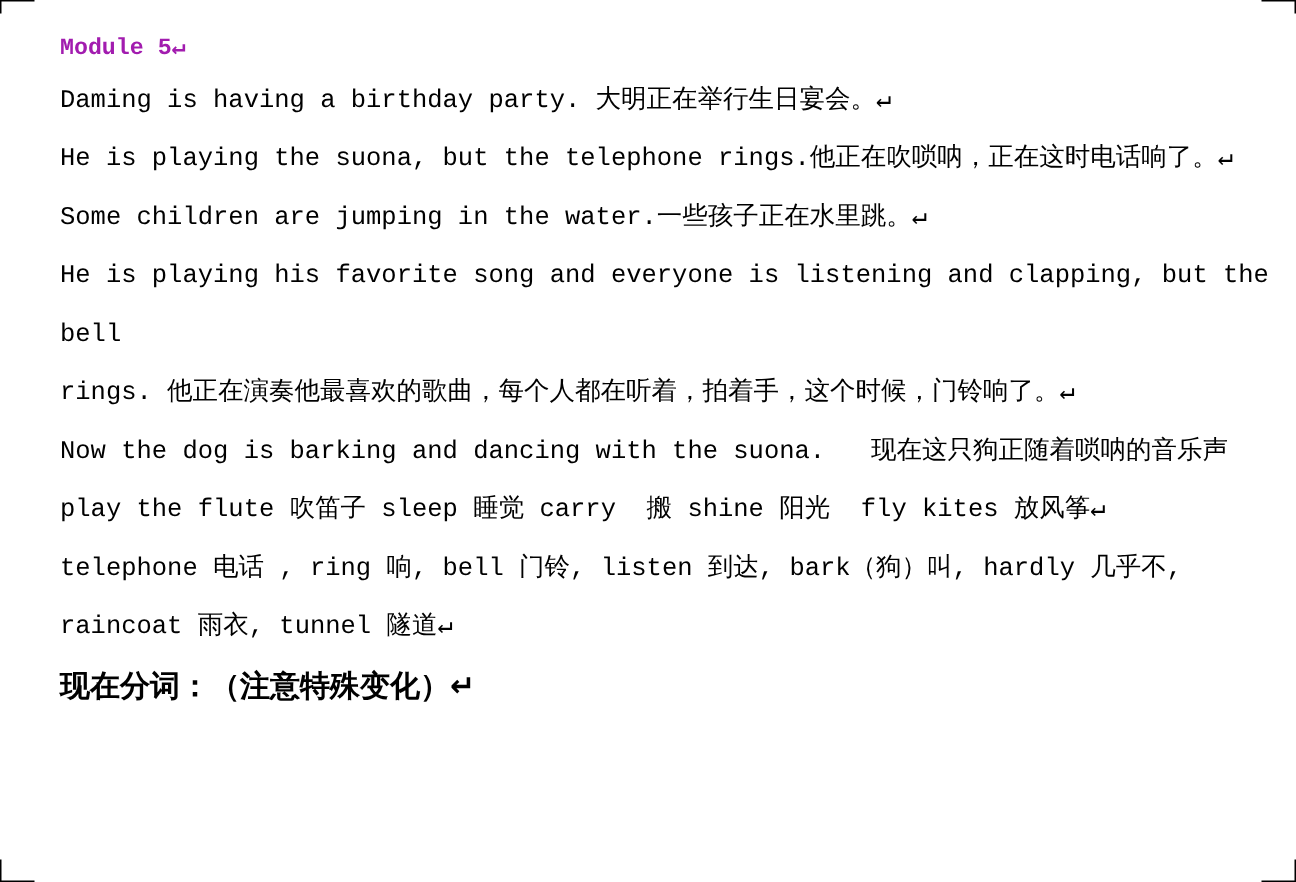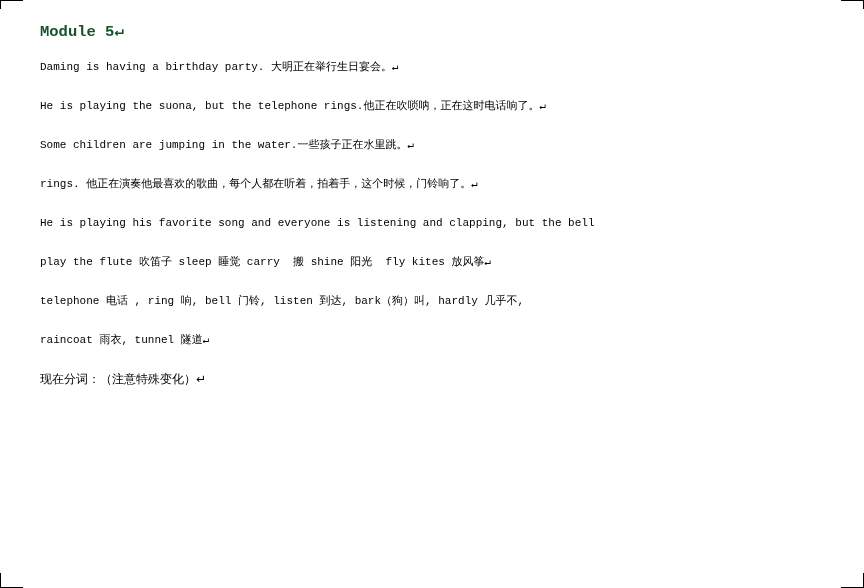--- a/index.html
+++ b/index.html
@@ -33,57 +33,58 @@
   .corner-br { right: 0px; bottom: 0px; width: 22px; height: 14px; border-right-width: 1px; border-bottom-width: 1px; }
 
   .content {
     position: absolute;
     left: 40px;
     top: 16px;
     width: 810px;
   }
   .line {
     font-family: "Liberation Mono", "DejaVu Sans Mono", monospace;
-    font-size: 11px;
+    font-size: 17px;
     line-height: 39px;
     color: #000000;
     white-space: pre-wrap;
     letter-spacing: 0px;
   }
   .heading {
     font-family: "Liberation Mono", "DejaVu Sans Mono", monospace;
     font-weight: bold;
     font-size: 15.5px;
     line-height: 32px;
-    color: #14532d;
+    color: #a21caf;
   }
   .cn-bold {
     font-family: "DejaVu Sans", sans-serif;
-    font-weight: normal;
-    font-size: 12px;
+    font-weight: bold;
+    font-size: 20px;
   }
 </style>
 </head>
 <body>
 
 <div class="page">
 
   <div class="corner corner-tl"></div>
   <div class="corner corner-tr"></div>
   <div class="corner corner-bl"></div>
   <div class="corner corner-br"></div>
 
   <div class="content">
 
     <div class="heading">Module 5↵</div>
 
     <div class="line">Daming is having a birthday party. 大明正在举行生日宴会。↵</div>
     <div class="line">He is playing the suona, but the telephone rings.他正在吹唢呐，正在这时电话响了。↵</div>
     <div class="line">Some children are jumping in the water.一些孩子正在水里跳。↵</div>
+    <div class="line">He is playing his favorite song and everyone is listening and clapping, but the bell</div>
     <div class="line">rings. 他正在演奏他最喜欢的歌曲，每个人都在听着，拍着手，这个时候，门铃响了。↵</div>
-    <div class="line">He is playing his favorite song and everyone is listening and clapping, but the bell</div>
+    <div class="line">Now the dog is barking and dancing with the suona.   现在这只狗正随着唢呐的音乐声</div>
     <div class="line">play the flute 吹笛子 sleep 睡觉 carry  搬 shine 阳光  fly kites 放风筝↵</div>
     <div class="line">telephone 电话 , ring 响, bell 门铃, listen 到达, bark（狗）叫, hardly 几乎不,</div>
     <div class="line">raincoat 雨衣, tunnel 隧道↵</div>
     <div class="line cn-bold">现在分词：（注意特殊变化）↵</div>
 
   </div>
 </div>
 
 </body></html>

